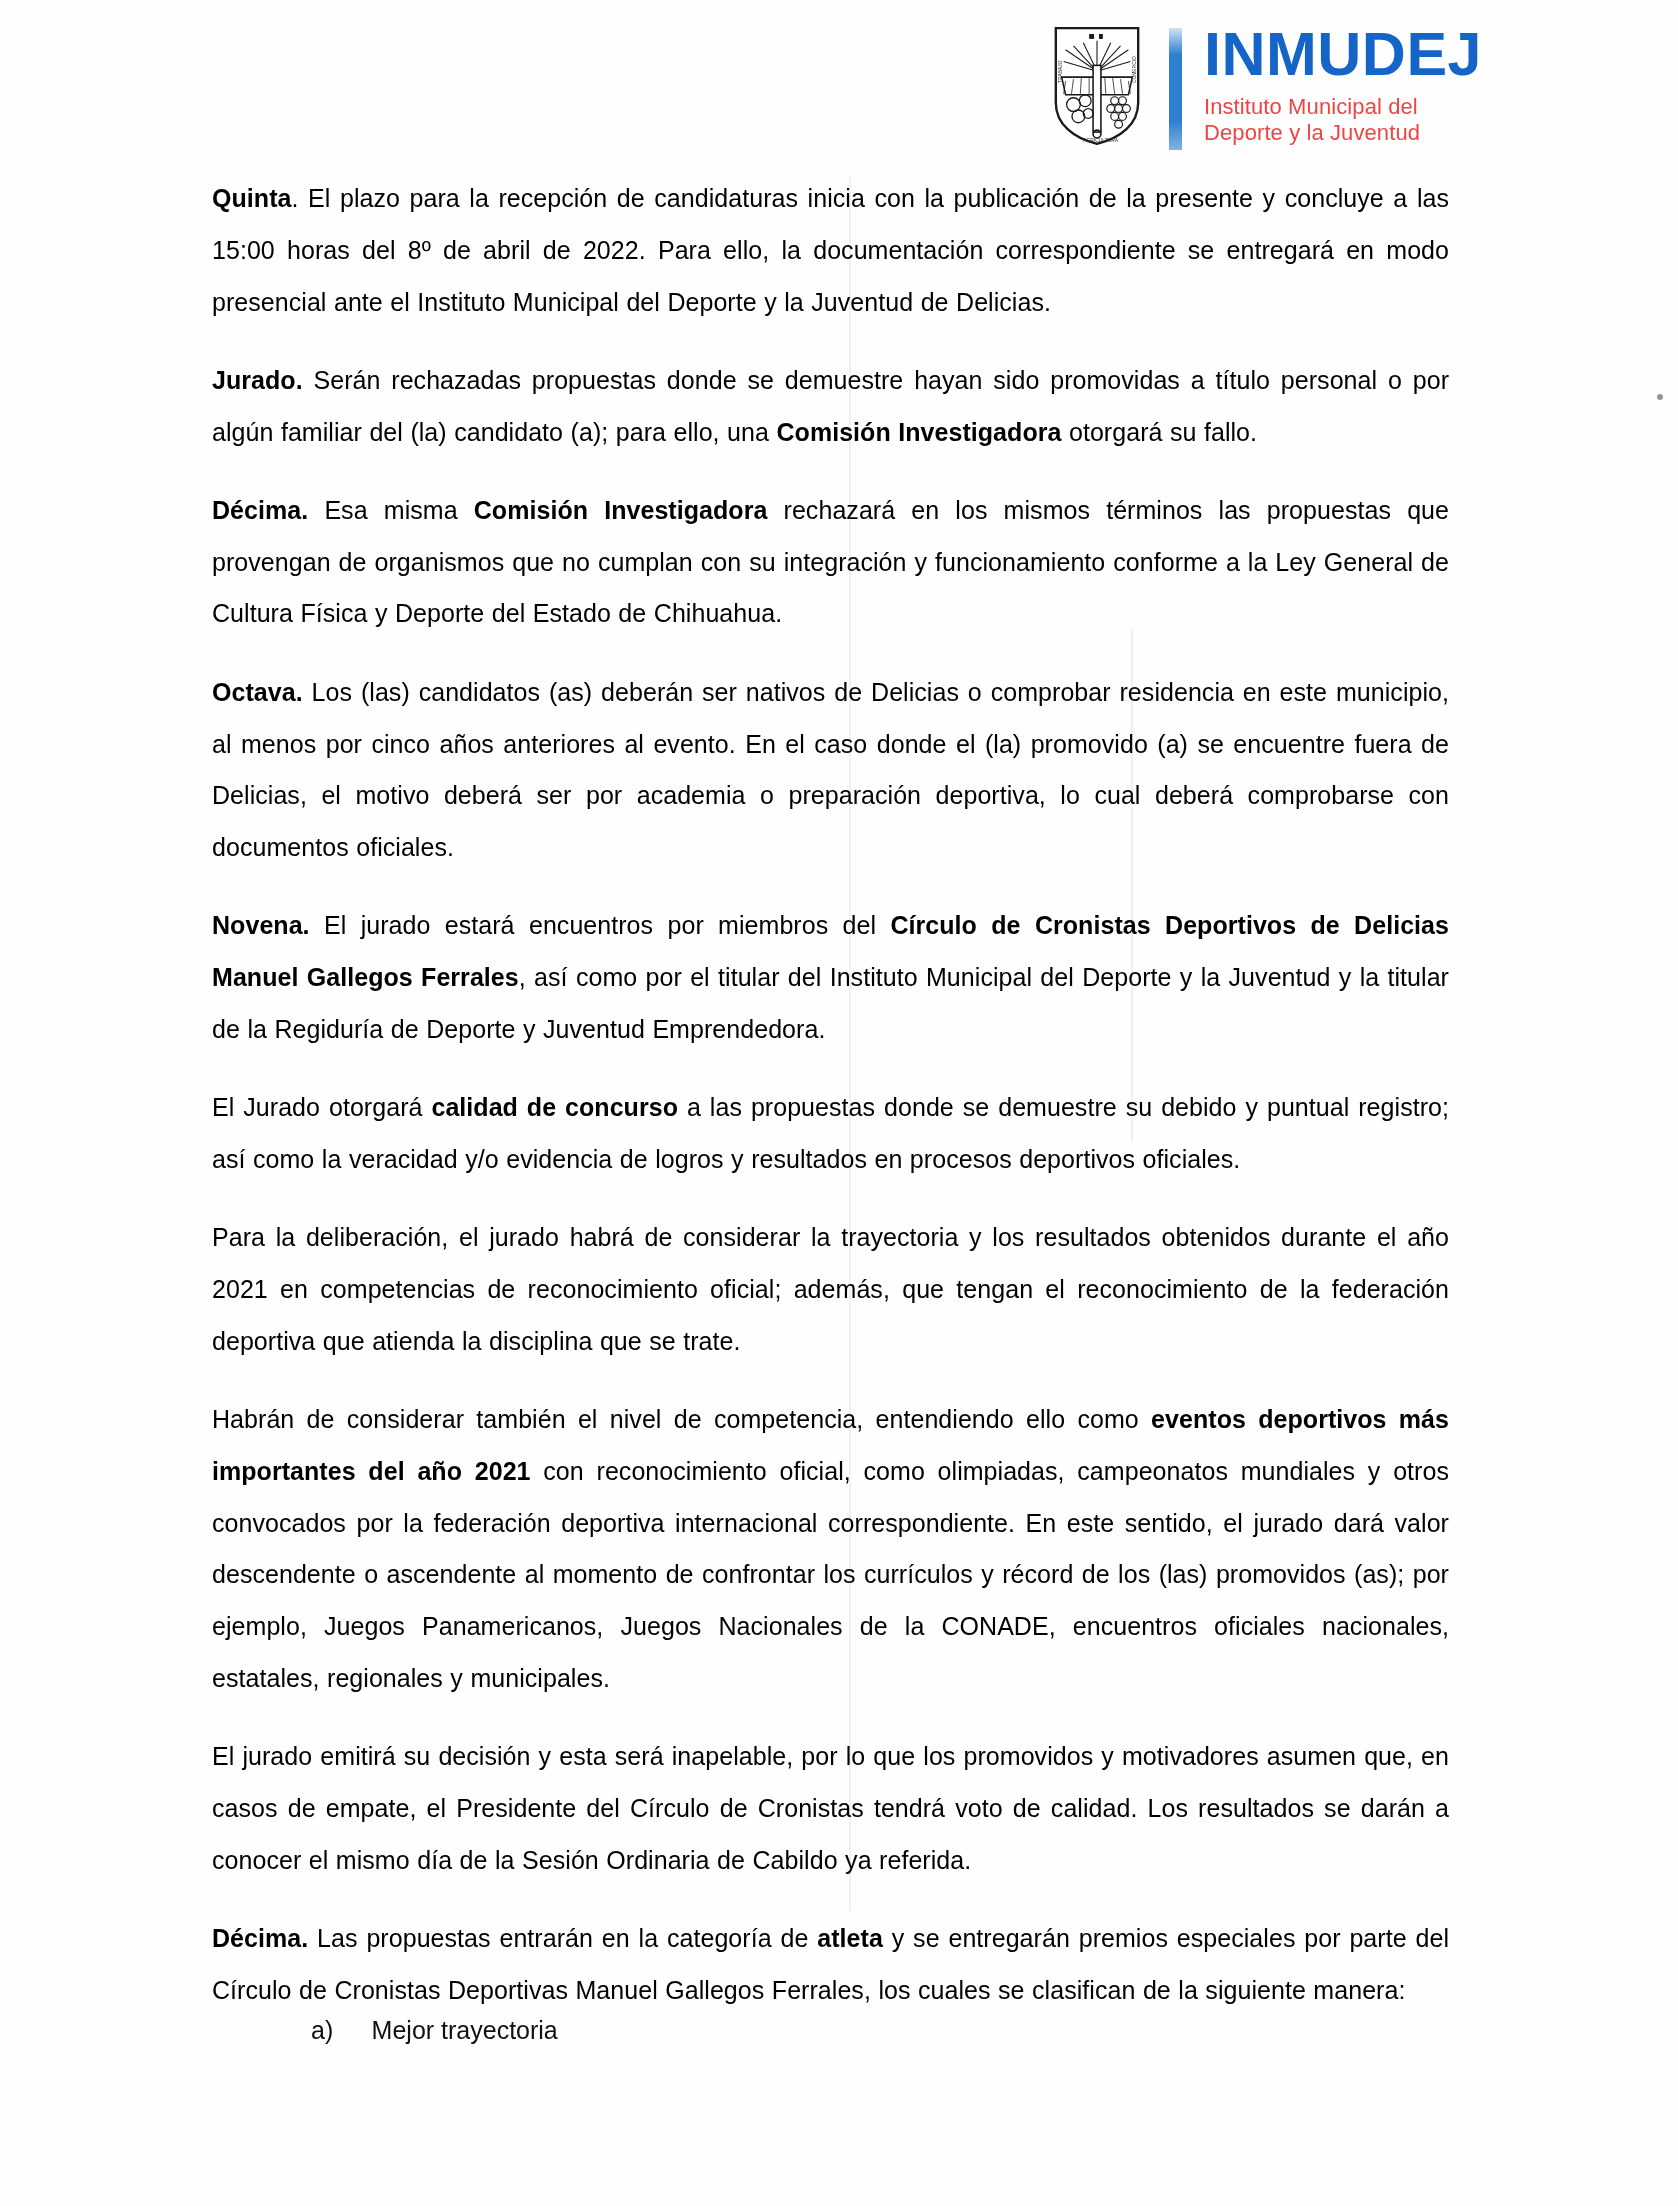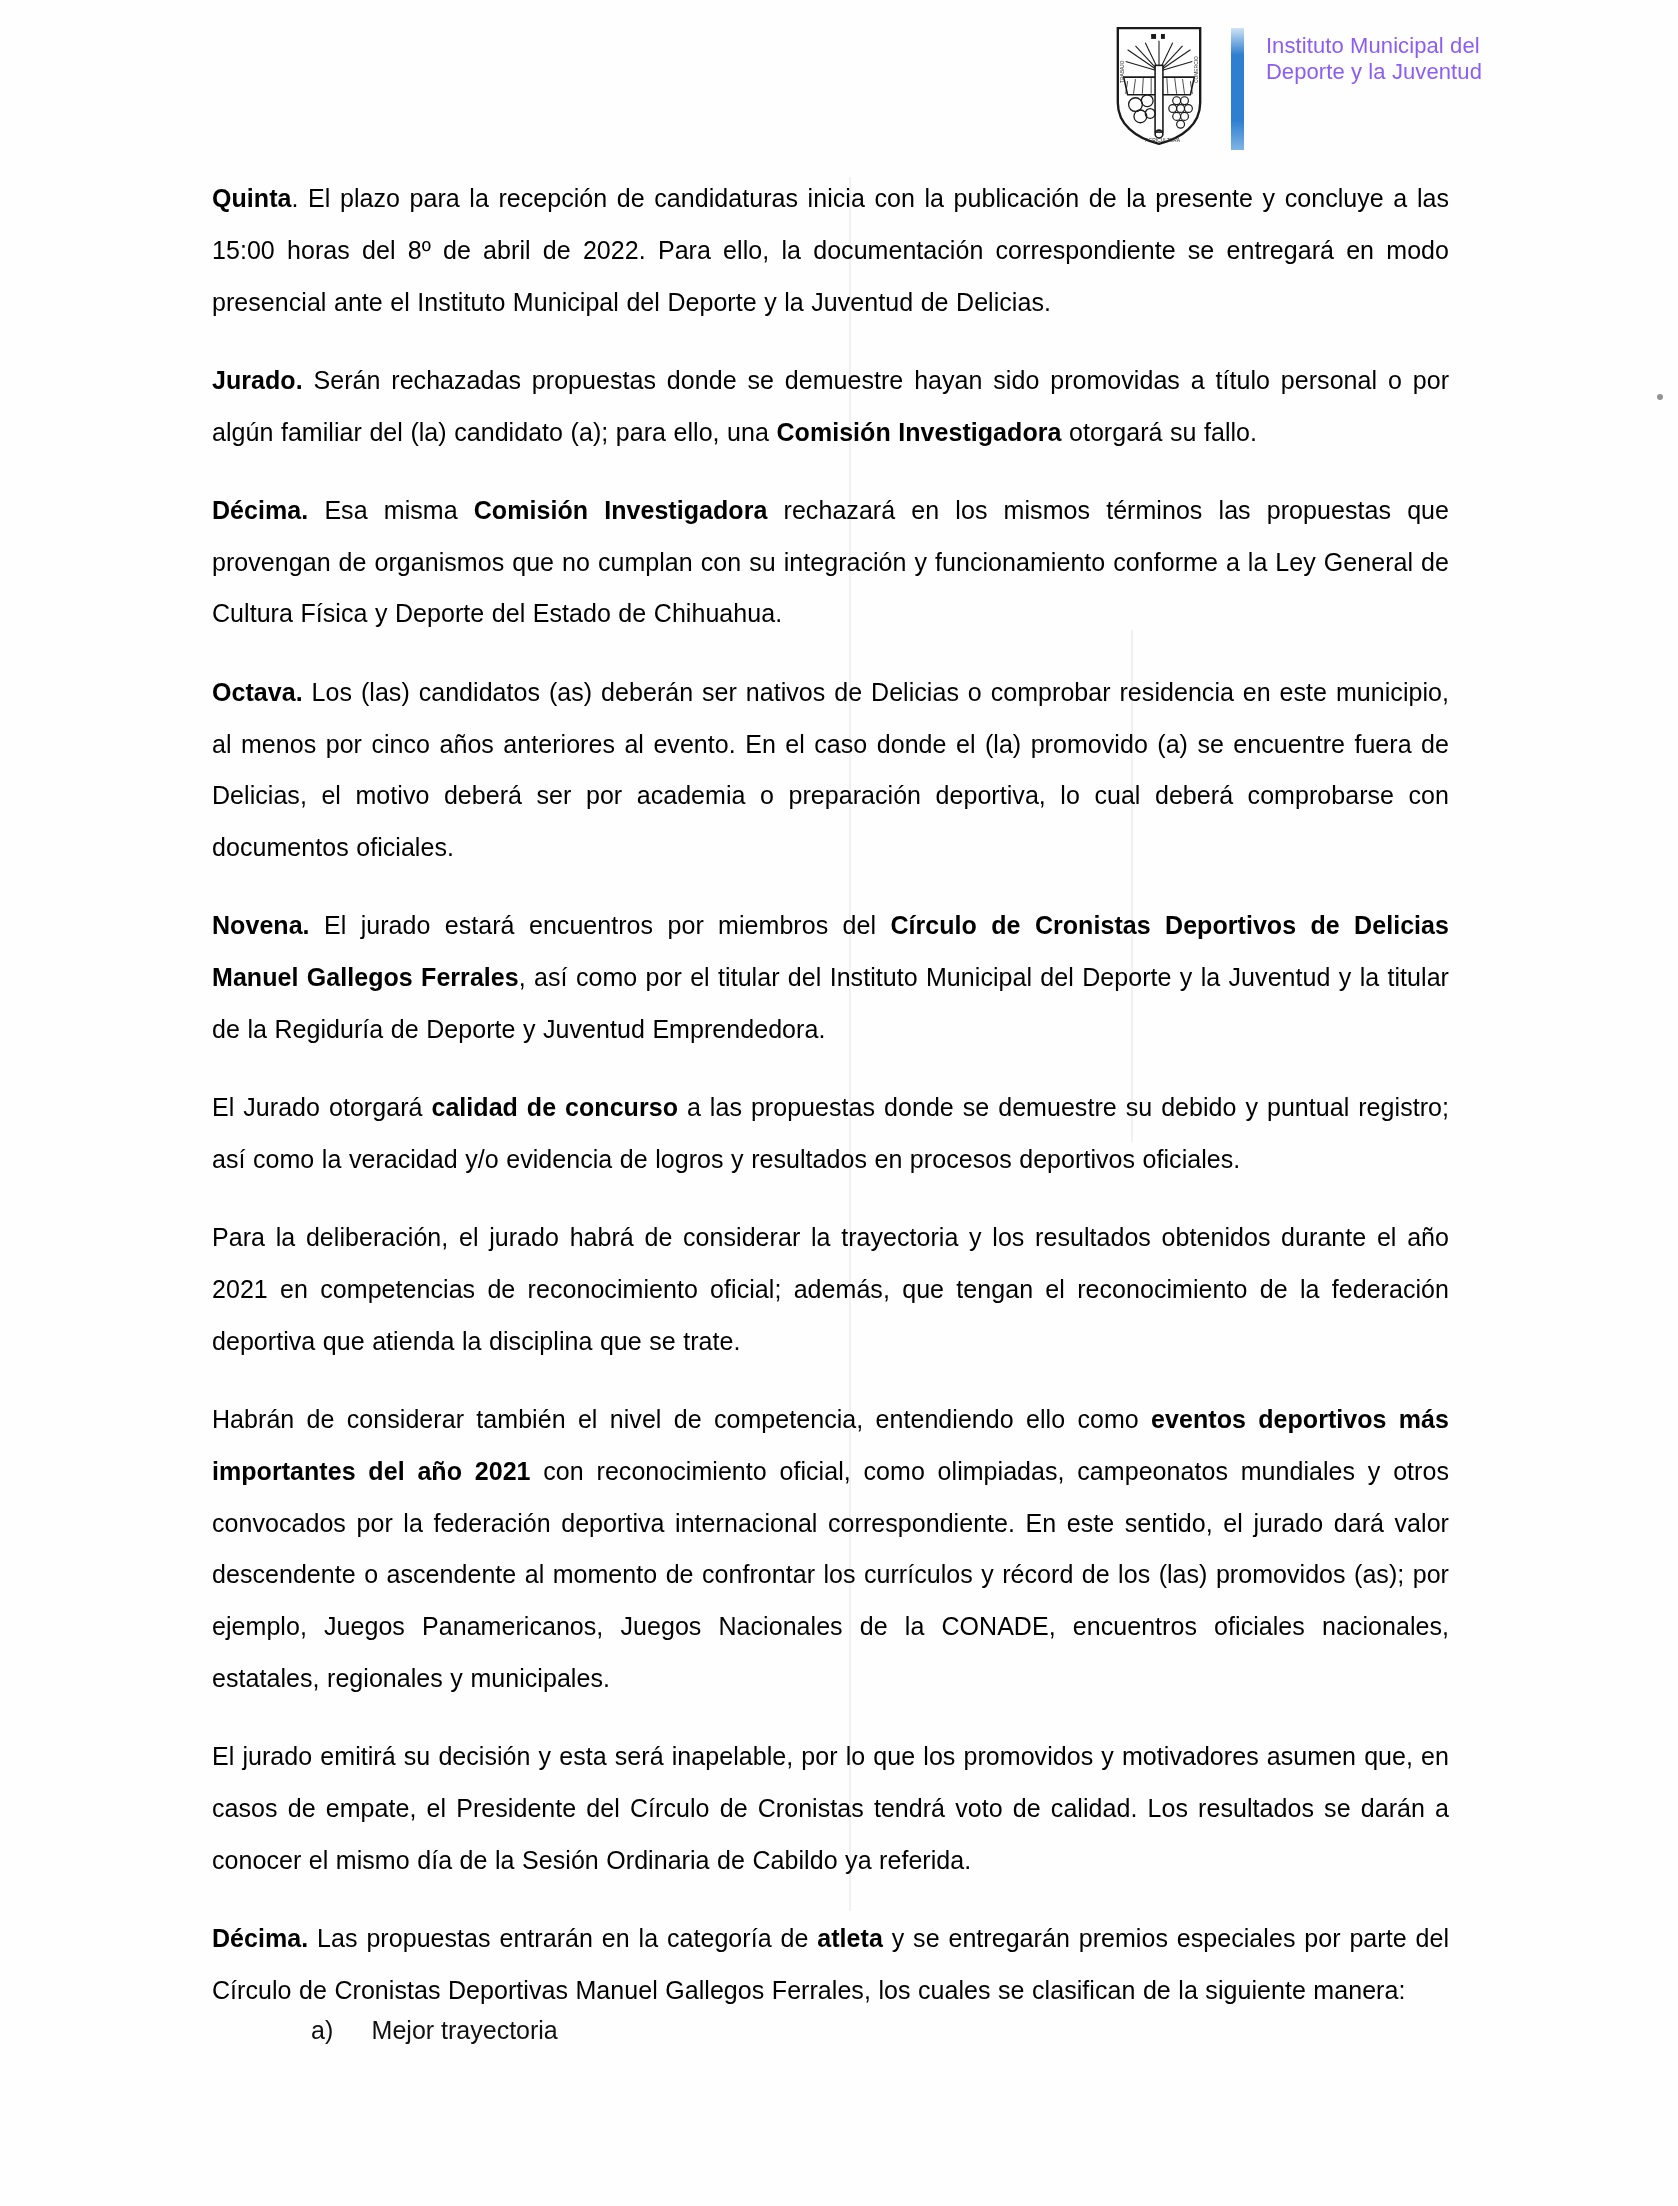--- a/index.html
+++ b/index.html
@@ -43,21 +43,21 @@
     font-size:61px;
     font-weight:bold;
     letter-spacing:0.5px;
     line-height:1;
     color:#1565c8;
   }
   .logo-sub {
     margin-top:8.9px;
     font-size:22px;
     line-height:1.22;
-    color:#8b5cf6;
+    color:#ef4444;
     font-weight:400;
     letter-spacing:0.1px;
   }
 
   
   #content {
     position:absolute;
     left:212px;
     top:173px;
     width:1237px;
@@ -168,20 +168,21 @@
           <text x="16" y="62" transform="rotate(-90 16 62)">TRABAJO</text>
           <text x="92" y="62" transform="rotate(-90 92 62)">COMERCIO</text>
           <text x="38" y="122">AGRICULTURA</text>
         </g>
       </svg>
     </div>
 
     <div class="logo-divider"></div>
 
     <div class="logo-text">
+      <div class="logo-title">INMUDEJ</div>
       <div class="logo-sub">
         <div>Instituto Municipal del</div>
         <div>Deporte y la Juventud</div>
       </div>
     </div>
   </div>
 
   <div id="content">
     <div id="paras">
         <p class="para"><b>Quinta</b>. <span>El plazo para la recepción de candidaturas inicia con la publicación de la presente y concluye a las 15:00 horas del 8º de abril de 2022. Para ello, la documentación correspondiente se entregará en modo presencial ante el Instituto Municipal del Deporte y la Juventud de Delicias.</span></p>

